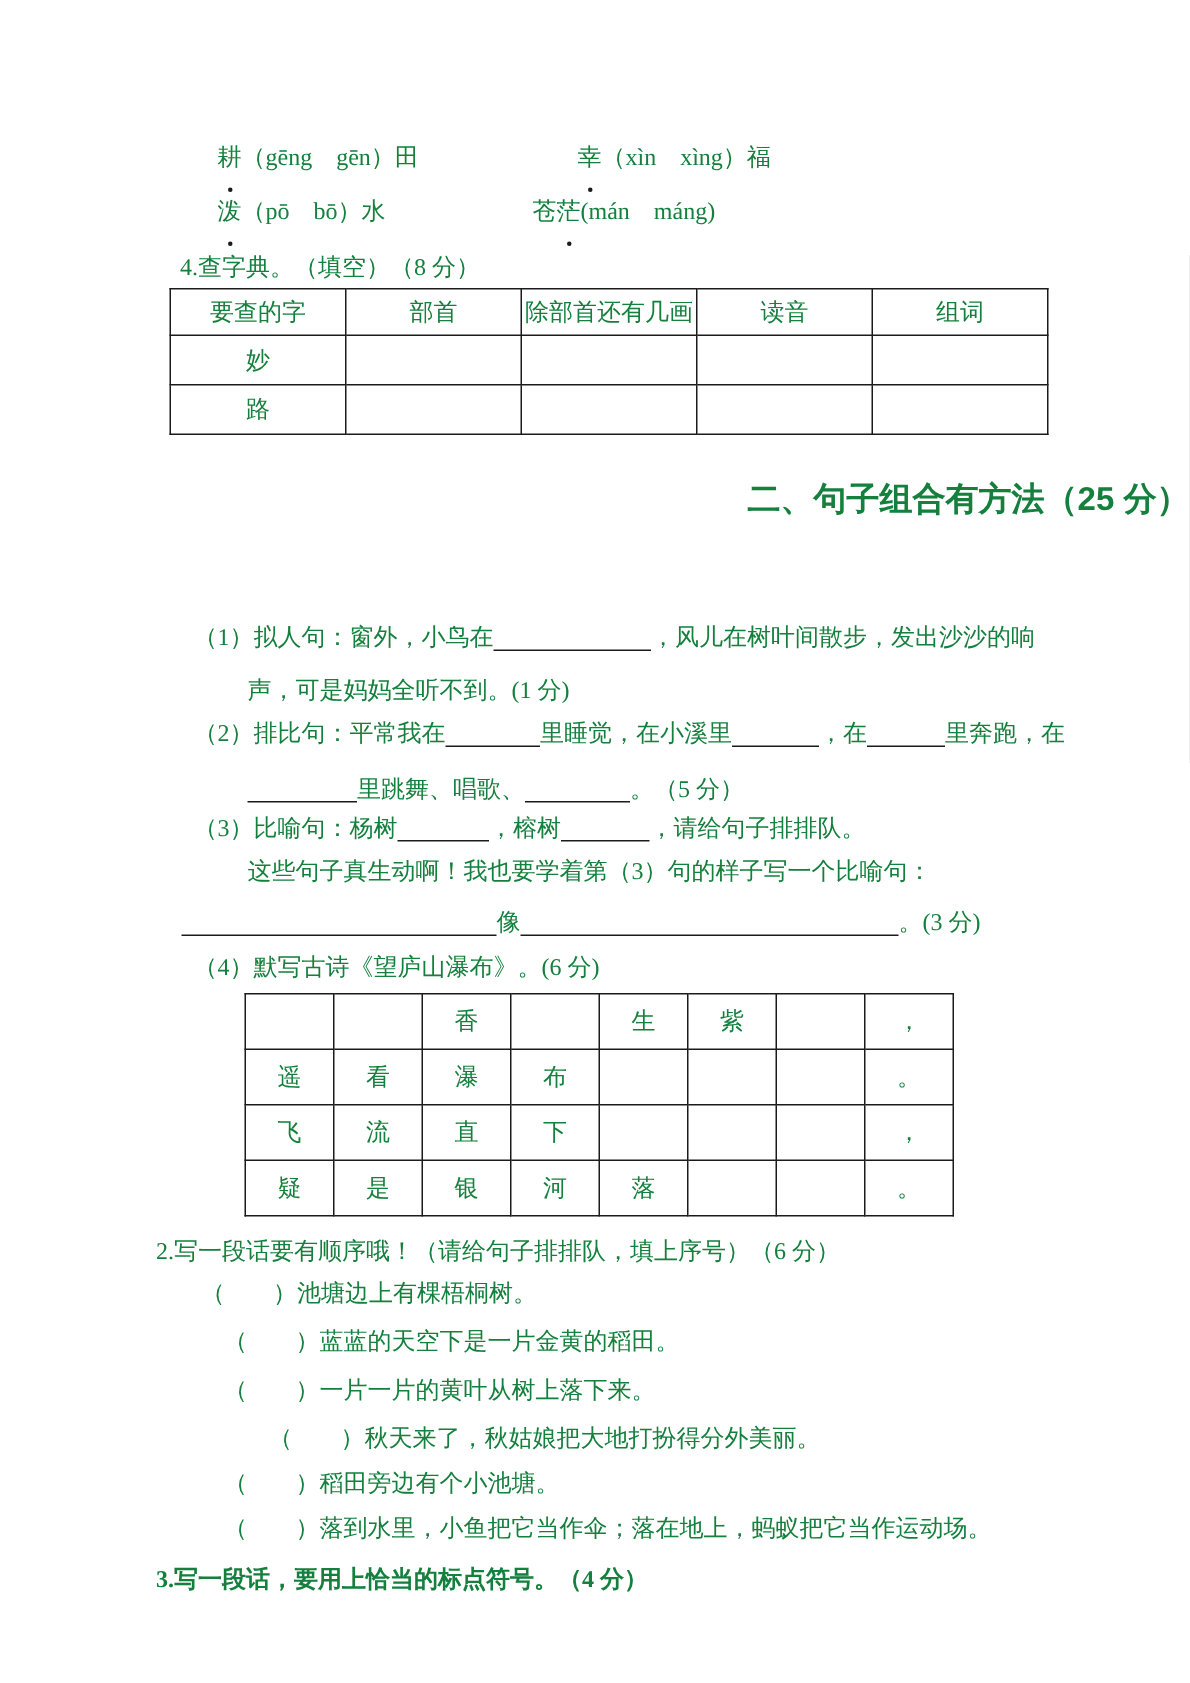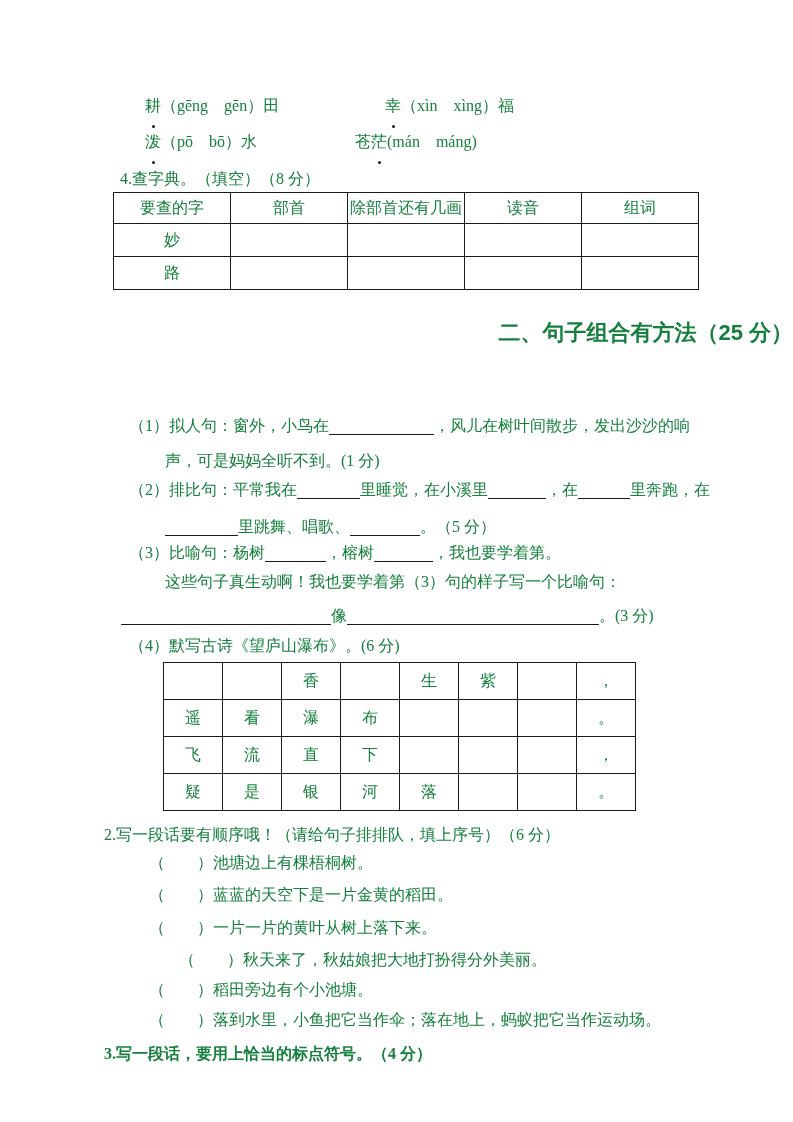--- a/index.html
+++ b/index.html
@@ -95,21 +95,21 @@
   <div class="abs line" style="top:448px; left:165px;">声，可是妈妈全听不到。(1 分)</div>
 
   <div class="abs line" style="top:477px; left:129px;">
     <span>（2）排比句：平常我在</span><span class="blank" style="width:63px;"></span><span>里睡觉，在小溪里</span><span class="blank" style="width:58px;"></span><span>，在</span><span class="blank" style="width:52px;"></span><span>里奔跑，在</span>
   </div>
   <div class="abs line" style="top:514px; left:165px;">
     <span class="blank" style="width:73px;"></span><span>里跳舞、唱歌、</span><span class="blank" style="width:70px;"></span><span>。（5 分）</span>
   </div>
 
   <div class="abs line" style="top:540px; left:129px;">
-    <span>（3）比喻句：杨树</span><span class="blank" style="width:61px;"></span><span>，榕树</span><span class="blank" style="width:59px;"></span><span>，我也要学着第。</span>
+    <span>（3）比喻句：杨树</span><span class="blank" style="width:61px;"></span><span>，榕树</span><span class="blank" style="width:59px;"></span><span>，请给句子排排队。</span>
   </div>
 
   <div class="abs line" style="top:569px; left:165px;">这些句子真生动啊！我也要学着第（3）句的样子写一个比喻句：</div>
   <div class="abs line" style="top:603px; left:121px;">
     <span class="blank" style="width:210px;"></span><span>像</span><span class="blank" style="width:252px;"></span><span>。(3 分)</span>
   </div>
 
   <div class="abs line" style="top:633px; left:129px;">（4）默写古诗《望庐山瀑布》。(6 分)</div>
 
   <table class="grid poem-table abs" style="top:662px; left:163px; width:472px;">
@@ -161,21 +161,21 @@
       <td>河</td>
       <td>落</td>
       <td></td>
       <td></td>
       <td>。</td>
     </tr>
   </tbody>
     </table>
 
   <div class="abs line" style="top:822px; left:104px;">2.写一段话要有顺序哦！（请给句子排排队，填上序号）（6 分）</div>
-  <div class="abs line" style="top:850px; left:149px;">（　　）池塘边上有棵梧桐树。</div>
+  <div class="abs line" style="top:850px; left:134px;">（　　）池塘边上有棵梧桐树。</div>
   <div class="abs line" style="top:882px; left:149px;">（　　）蓝蓝的天空下是一片金黄的稻田。</div>
   <div class="abs line" style="top:915px; left:149px;">（　　）一片一片的黄叶从树上落下来。</div>
   <div class="abs line" style="top:947px; left:149px;margin-left:30px;">（　　）秋天来了，秋姑娘把大地打扮得分外美丽。</div>
   <div class="abs line" style="top:977px; left:149px;">（　　）稻田旁边有个小池塘。</div>
   <div class="abs line" style="top:1007px; left:149px;">（　　）落到水里，小鱼把它当作伞；落在地上，蚂蚁把它当作运动场。</div>
 
   <div class="abs line" style="top:1041px; left:104px;font-weight:bold;">3.写一段话，要用上恰当的标点符号。（4 分）</div>
 
 </div>
 

